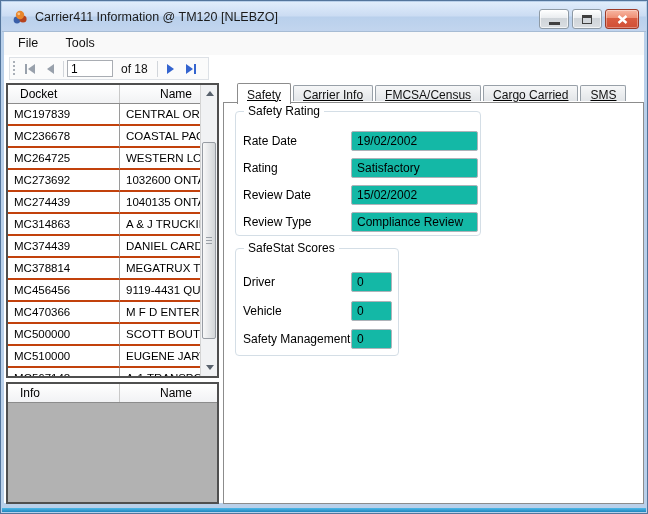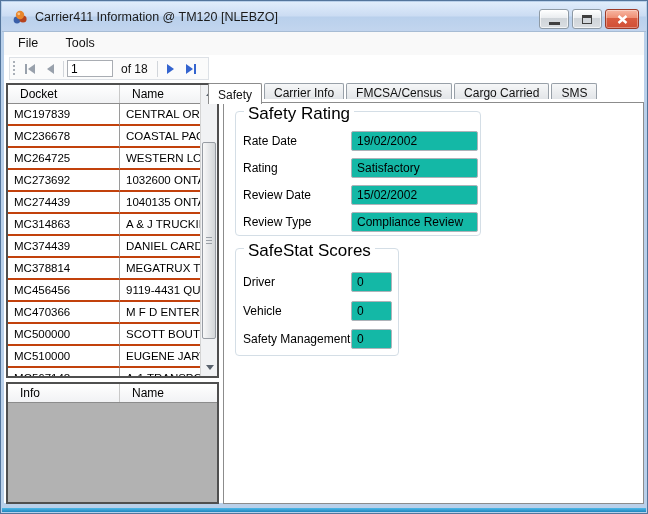--- a/index.html
+++ b/index.html
@@ -39,21 +39,21 @@
   .nav-btn { width:20px; height:19px; display:flex; align-items:center; justify-content:center; }
   .tb-sep { width:1px; height:16px; background:#d2d6db; margin:0 3px; }
   .nav-input { width:46px; height:17px; border:1px solid #a9adb3; background:#fff;
                font-size:12px; padding:0 3px; color:#000; }
   .nav-of { font-size:12px; color:#111; margin:0 6px 0 8px; white-space:nowrap; }
 
   
   .grid { position:absolute; left:2px; top:51px; width:213px; height:295px;
           border:2px solid #4f4f4f; background:#fff; }
   .grid-head { position:absolute; left:0; top:0; right:0; height:19px; display:flex;
-               background:linear-gradient(#ffffff,#f1f2f4); border-bottom:1px solid #8c8c8c; }
+               background:linear-gradient(#ffffff,#f1f2f4); border-bottom:1px solid #8c8c8c;gap:28px; }
   .hcell { font-size:12px; color:#000; padding:2px 0 0 12px; border-right:1px solid #c9c9c9; }
   .hc1 { width:112px; } .hc2 { flex:1; border-right:none; }
   .rows { position:absolute; left:0; top:19px; width:192px; bottom:0; overflow:hidden; }
   .trow { display:flex; height:22px; }
   .tcell { font-size:11.5px; color:#000; padding:4px 0 0 6px; border-right:1px solid #9a9a9a;
            border-bottom:2px solid #c2410c; white-space:nowrap; overflow:hidden; }
   .c1 { width:112px; } .c2 { width:80px; border-right:none; }
 
   .sbar { position:absolute; right:0; top:0; bottom:0; width:17px; background:#f1f2f4; border-left:1px solid #d4d4d4; }
   .sb-btn { position:absolute; left:0; width:17px; height:17px; display:flex; align-items:center; justify-content:center; }
@@ -62,31 +62,31 @@
   .arr.up { border-bottom:5px solid #58616c; } .arr.down { border-top:5px solid #58616c; }
   .sb-thumb { position:absolute; left:1px; width:14px; top:57px; height:197px; border:1px solid #979ca3;
               border-radius:2px; background:linear-gradient(90deg,#f8f8f8,#e2e4e6 60%,#d3d6d9); }
   .sb-thumb::after { content:""; position:absolute; left:3px; right:3px; top:50%; margin-top:-4px; height:8px;
               background:repeating-linear-gradient(#9aa0a7 0 1px, transparent 1px 3px); }
 
   .grid2 { position:absolute; left:2px; top:350px; width:213px; height:122px;
            border:2px solid #4f4f4f; background:#b2b2b2; }
 
   
-  .tabstrip { position:absolute; left:204px; top:51px; height:20px; display:flex; align-items:flex-start; }
+  .tabstrip { position:absolute; left:233px; top:51px; height:20px; display:flex; align-items:center;text-decoration:underline; }
   .tab { height:16px; margin-right:2px; padding:2px 9px 0 9px; font-size:12px; color:#111;
          border:1px solid #98a0a8; border-bottom:none; border-radius:2px 2px 0 0;
          background:linear-gradient(#f6f7f8,#e2e5e8); }
   .tab.active { height:21px; padding-top:4px; background:#fff; border-color:#8c8c8c; position:relative; z-index:3; }
 
   .tabpanel { position:absolute; left:219px; top:70px; width:421px; height:402px;
               background:#fff; border:1px solid #8c8c8c; z-index:2; }
 
   .groupbox { position:absolute; border:1px solid #d4dee6; border-radius:4px; }
-  .gb-title { position:absolute; top:-8px; left:8px; background:#fff; padding:0 4px; font-size:17px; color:#000; white-space:nowrap; }
+  .gb-title { position:absolute; top:-8px; left:8px; background:#fff; padding:0 4px; font-size:12px; color:#000; white-space:nowrap; }
   .gb-rating { left:11px; top:8px; width:246px; height:125px; }
   .gb-safestat { left:11px; top:145px; width:164px; height:108px;text-decoration:underline; }
 
   .f-label { position:absolute; left:7px; font-size:12px; color:#000; white-space:nowrap; }
   .f-input { position:absolute; left:115px; height:20px; background:#14b8a6;
              border:1px solid #aeb3b9; border-radius:2px; font-size:12px; color:#000; padding:0 5px; }
   .w-wide { width:127px; } .w-small { width:41px; }
 </style>
 </head>
 <body>

